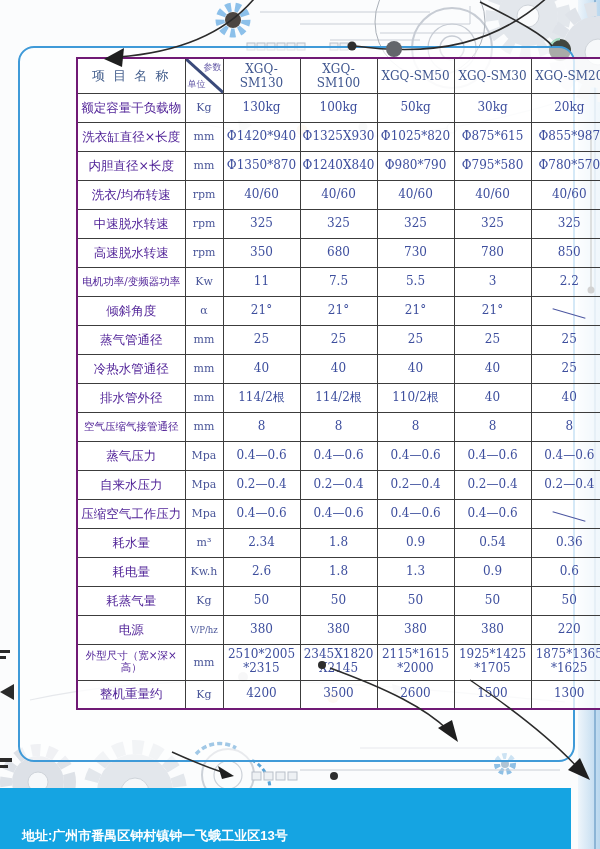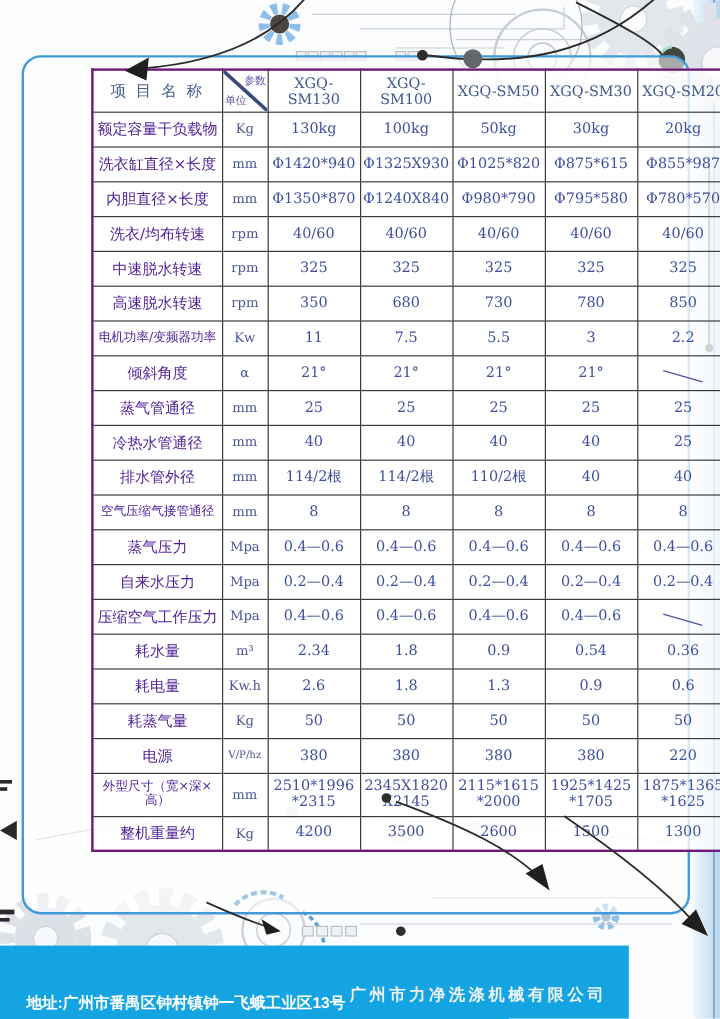--- a/index.html
+++ b/index.html
@@ -28,21 +28,21 @@
   .c-diag .p{position:absolute;right:1px;top:2px;font-size:9px;color:#6156a5;}
   .c-diag .u{position:absolute;left:2px;bottom:2px;font-size:9px;color:#6156a5;}
   td.label{font-size:12.5px;color:#4c1d95;line-height:1.1;}
   td.label.sm{font-size:10.5px;}
   td.unit{font-size:11px;color:#4a5699;}
   td.unit.u-sm{font-size:8.5px;}
   td.val{font-size:12px;color:#3e4f9e;word-break:break-all;line-height:1.15;}
   .slash{display:inline-block;width:34px;height:0;border-top:1.5px solid #4a55a0;
          transform:rotate(16deg);}
 
-  footer{position:absolute;left:0;top:788px;width:524px;height:61px;background:#15a4e2;
+  footer{position:absolute;left:0;top:788px;width:571px;height:61px;background:#15a4e2;
          z-index:6;box-sizing:border-box;}
   .flines{position:absolute;left:22px;top:5px;color:#ffffff;font-size:13px;
          line-height:17px;font-weight:bold;white-space:pre;}
   .company{position:absolute;right:18px;bottom:11px;color:#eef3f5;font-size:13.5px;
          font-weight:bold;letter-spacing:3px;}
 </style>
 </head>
 <body>
 
 <div class="page">
@@ -358,21 +358,21 @@
             <td class="unit u-sm">V/P/hz</td>
             <td class="val">380</td>
             <td class="val">380</td>
             <td class="val">380</td>
             <td class="val">380</td>
             <td class="val">220</td>
           </tr>
           <tr class="tall">
             <td class="label sm">外型尺寸（宽×深×高）</td>
             <td class="unit">mm</td>
-            <td class="val">2510*1996*2315</td>
+            <td class="val">2510*2005*2315</td>
             <td class="val">2345X1820X2145</td>
             <td class="val">2115*1615*2000</td>
             <td class="val">1925*1425*1705</td>
             <td class="val">1875*1365*1625</td>
           </tr>
           <tr>
             <td class="label">整机重量约</td>
             <td class="unit">Kg</td>
             <td class="val">4200</td>
             <td class="val">3500</td>
@@ -404,15 +404,14 @@
     <polygon points="234,776 218,766 222,779" fill="#1f1f1f"></polygon>
     <circle cx="322" cy="665" r="4" fill="#2e2e2e"></circle>
   </svg>
 
   <footer>
     <div class="flines">
       <div>地址:广州市番禺区钟村镇钟一飞蛾工业区13号</div>
       
       
     </div>
-    <div class="company">广州市力净洗涤机械有限公司</div>
   </footer>
 </div>
 
 </body></html>

